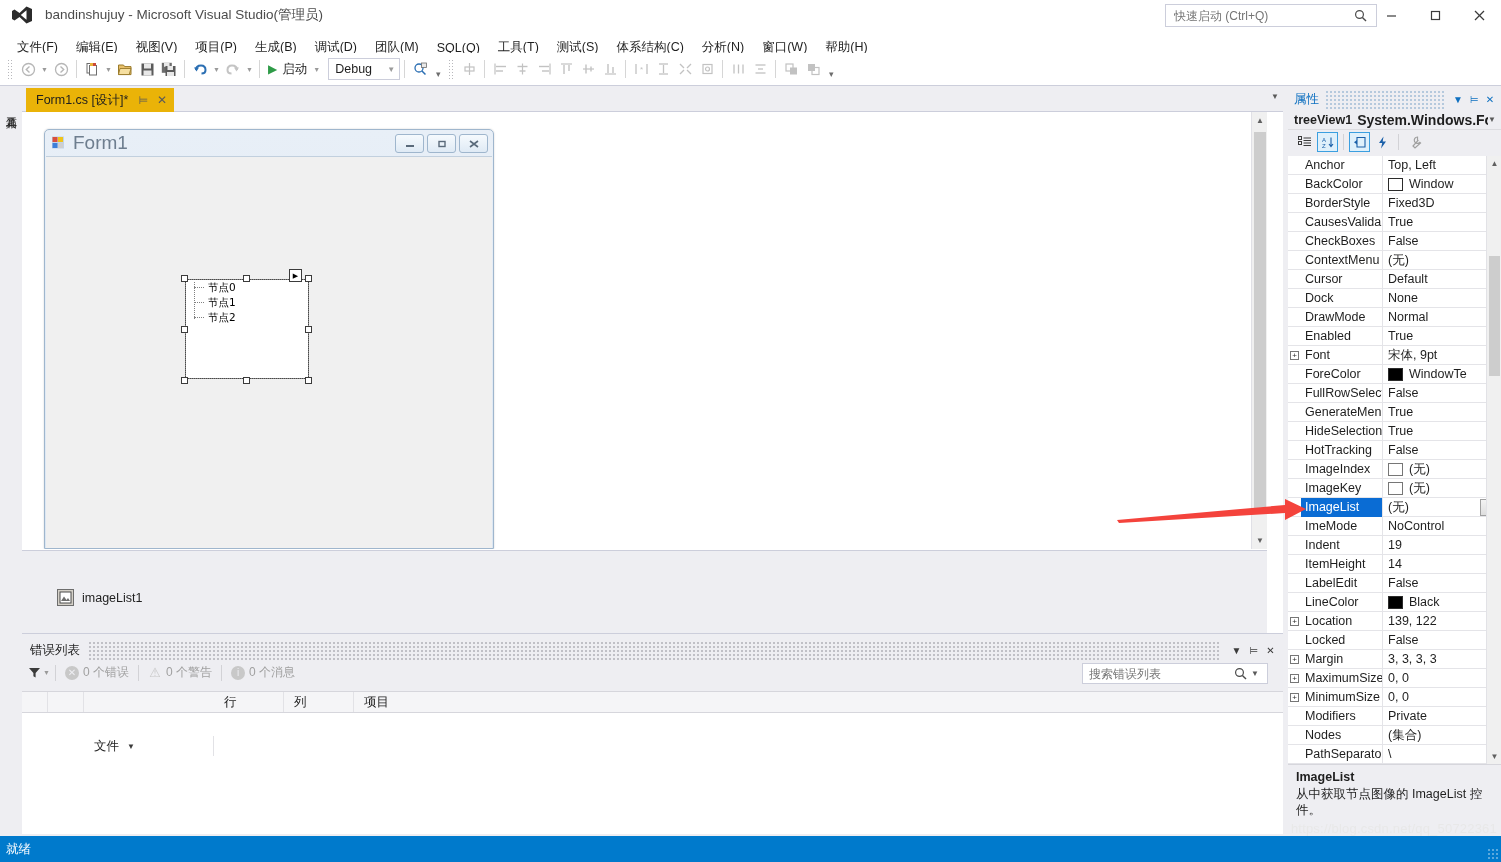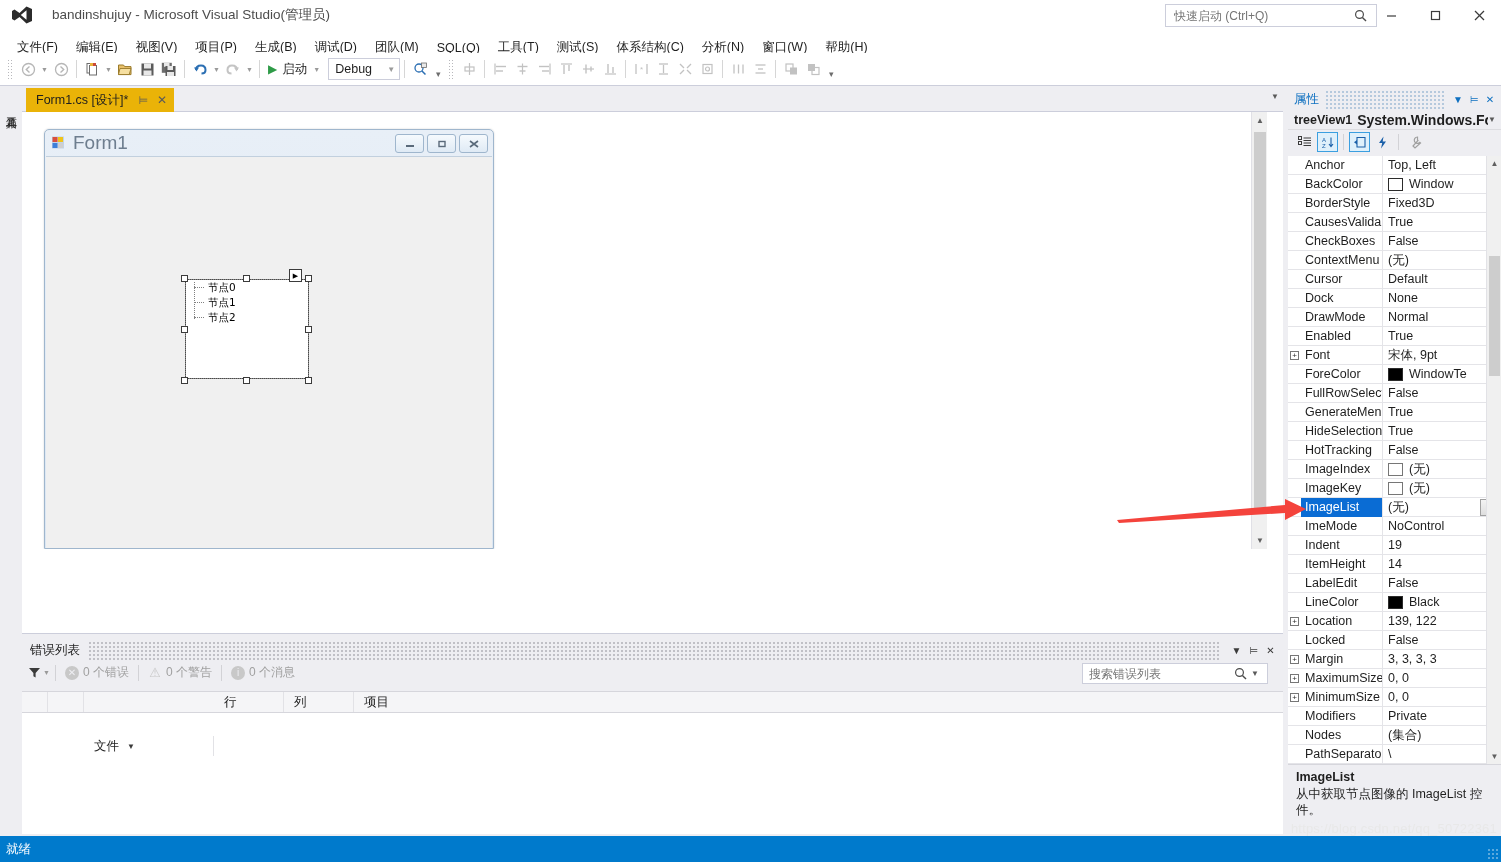--- a/index.html
+++ b/index.html
@@ -12,21 +12,21 @@
   }
   #app { position: relative; width: 1501px; height: 862px; background: #eeeef2; }
 
   
   .titlebar {
     position: absolute; left: 0; top: 0; width: 1501px; height: 30px;
     background: #ffffff; display: flex; align-items: center;
   }
   .vs-logo { margin-left: 10px; width: 24px; height: 22px; display: flex; align-items: center; justify-content: center; }
   .title-text {
-    margin-left: 18px; font-size: 13.5px; color: #4c4c4c;
+    margin-left: 11px; font-size: 13.5px; color: #4c4c4c;
   }
   .quicklaunch {
     position: absolute; right: 124px; top: 4px; width: 212px; height: 23px;
     background: #ffffff; border: 1px solid #cccedb; display: flex; align-items: center;
   }
   .quicklaunch input {
     border: 0; outline: 0; background: transparent; width: 176px;
     margin-left: 8px; font-size: 12px; color: #6d6d6d;
     font-family: "Liberation Sans", sans-serif;
   }
@@ -634,20 +634,31 @@
         </div>
       </div>
 
       <div class="d-vscroll">
         <div class="arrow">▲</div>
         <div class="thumb"></div>
         <div class="arrow" style="position:absolute;bottom:0;">▼</div>
       </div>
     </div>
 
+    <div class="tray">
+      <div class="tray-item">
+        <span class="tray-icon">
+          <svg width="13" height="13" viewBox="0 0 13 13">
+            <rect x="1" y="1" width="11" height="11" fill="#ffffff" stroke="#4a4a4a" stroke-width="1"></rect>
+            <path d="M2 10 L5 5.5 L7.5 9 L9 7 L11 10 Z" fill="#6d6d6d"></path>
+          </svg>
+        </span>
+        <span class="tray-label">imageList1</span>
+      </div>
+    </div>
   </div>
 
   <div class="errorpanel">
     <div class="ep-caption">
       <span class="ep-title">错误列表</span>
       <span class="ep-dots"></span>
       <span class="ep-cap-btn">▼</span>
       <span class="ep-cap-btn">⊨</span>
       <span class="ep-cap-btn">✕</span>
     </div>

